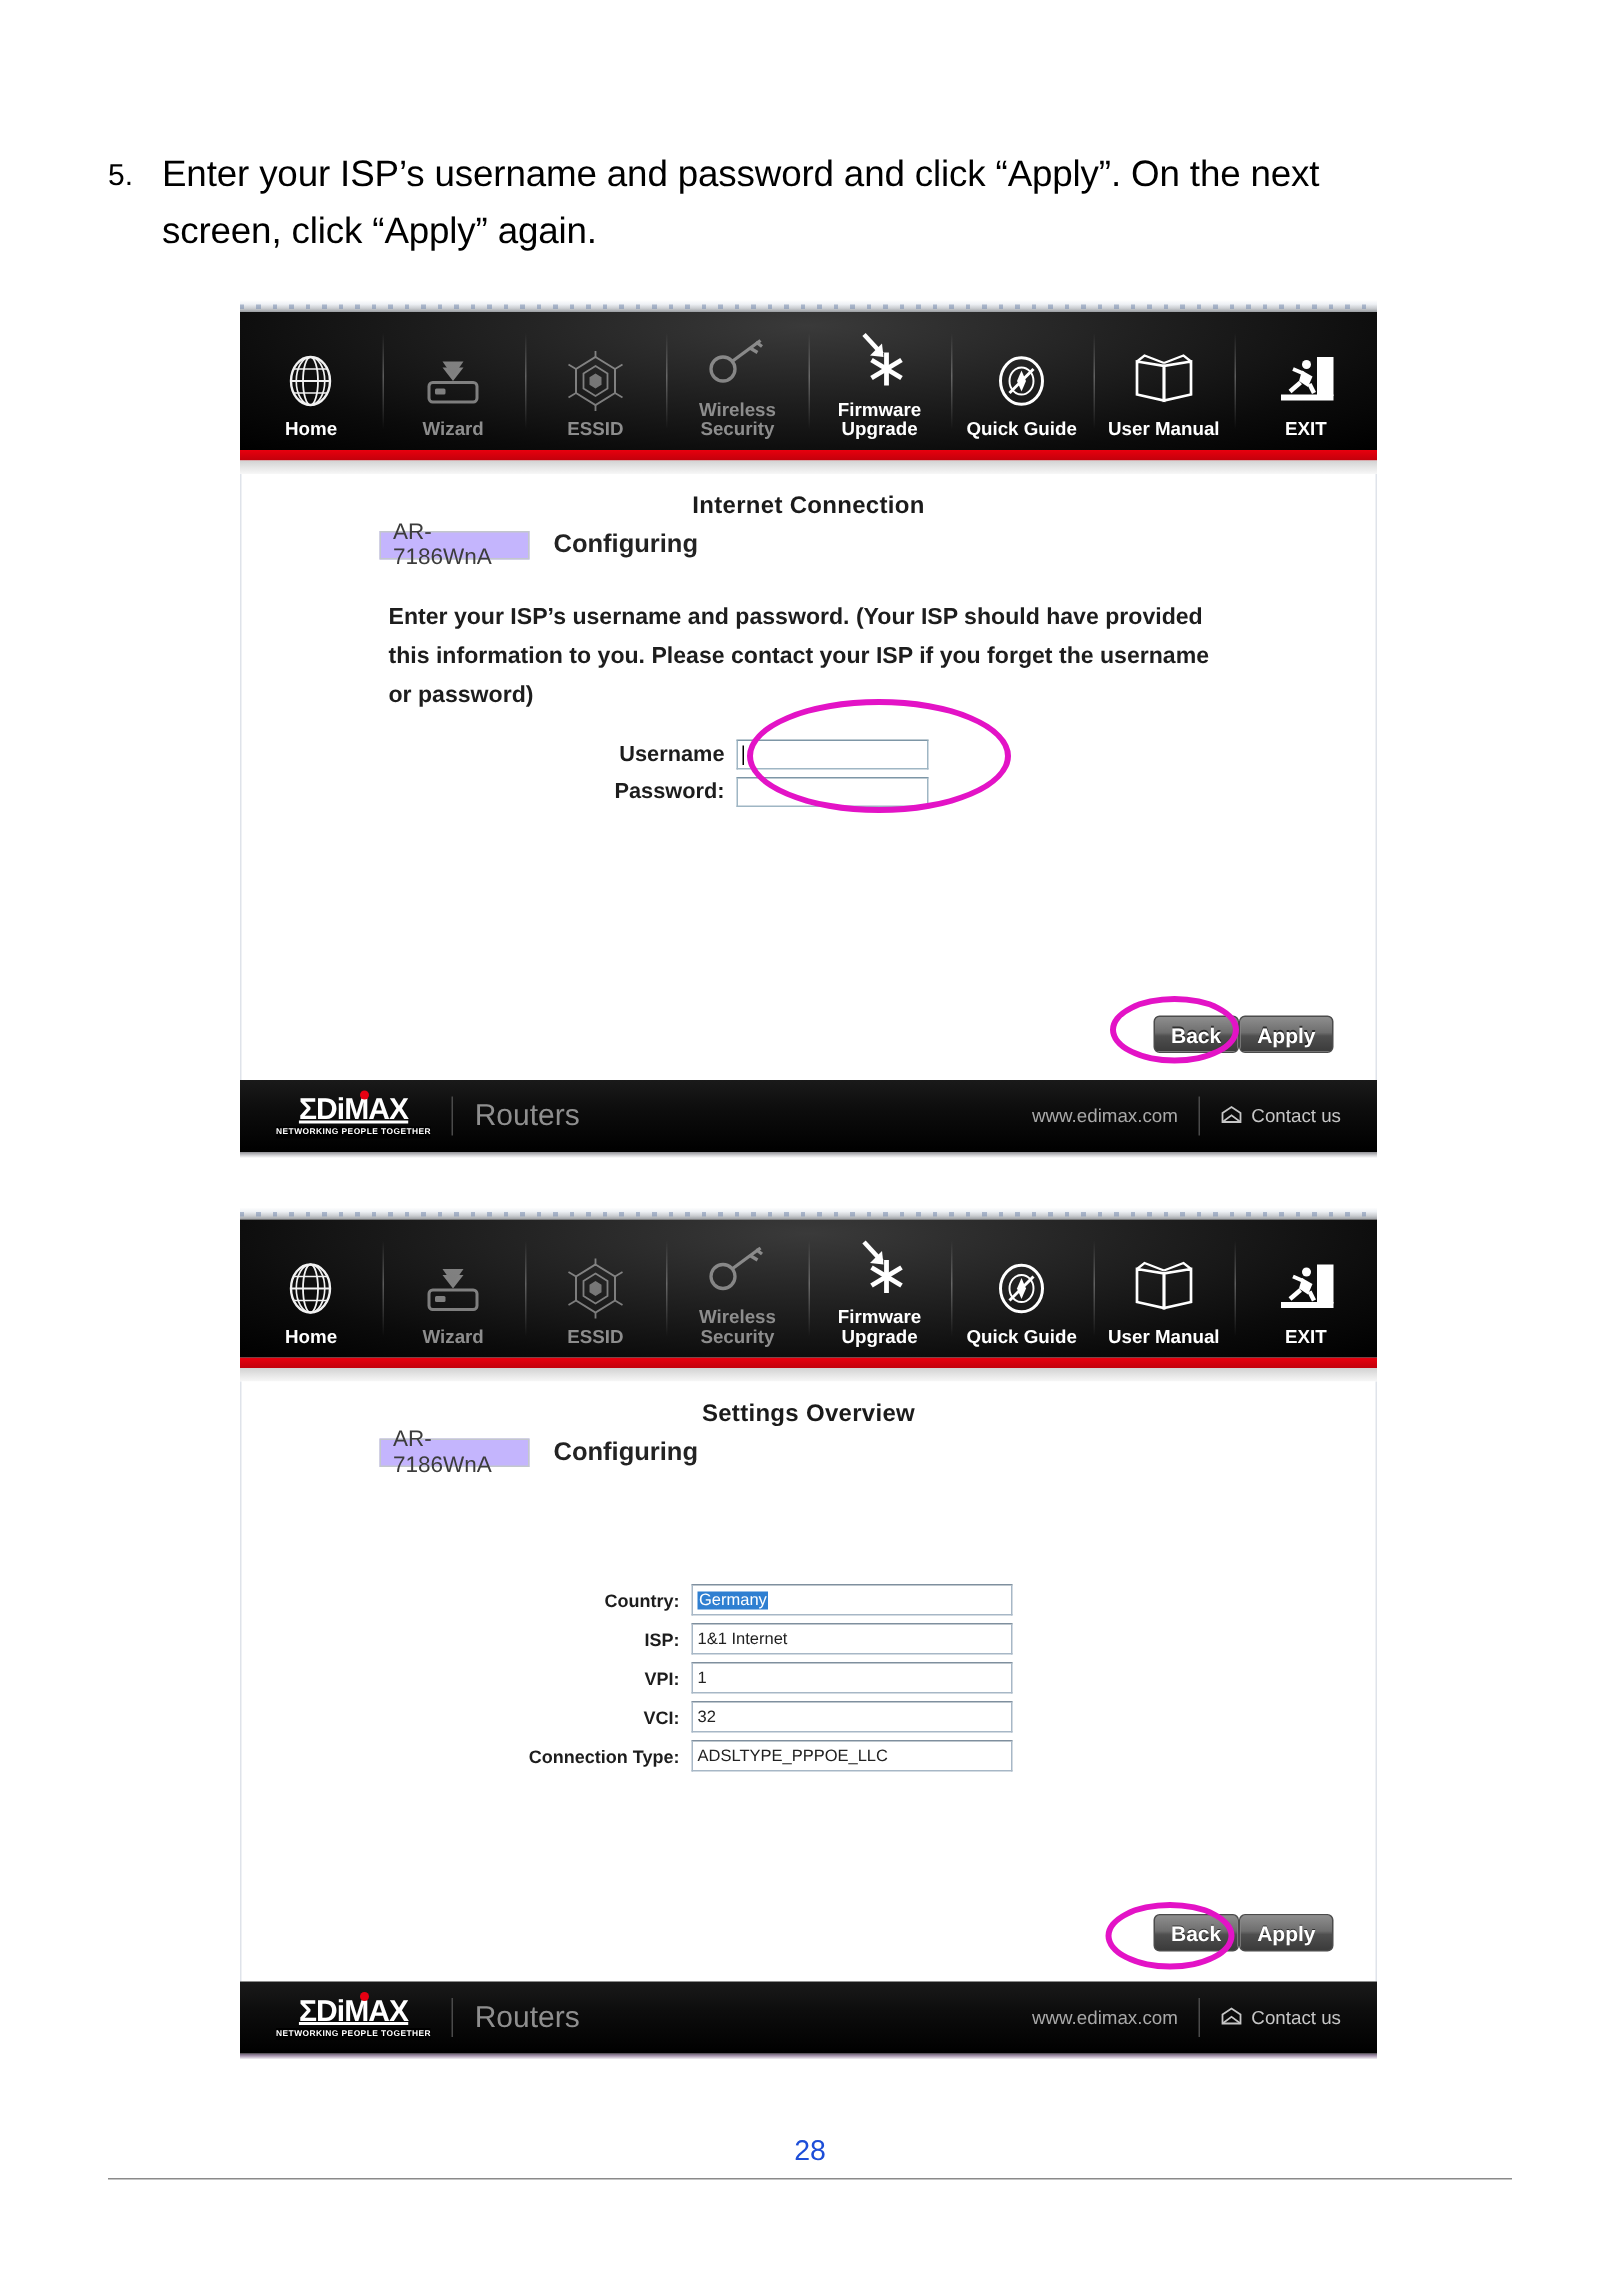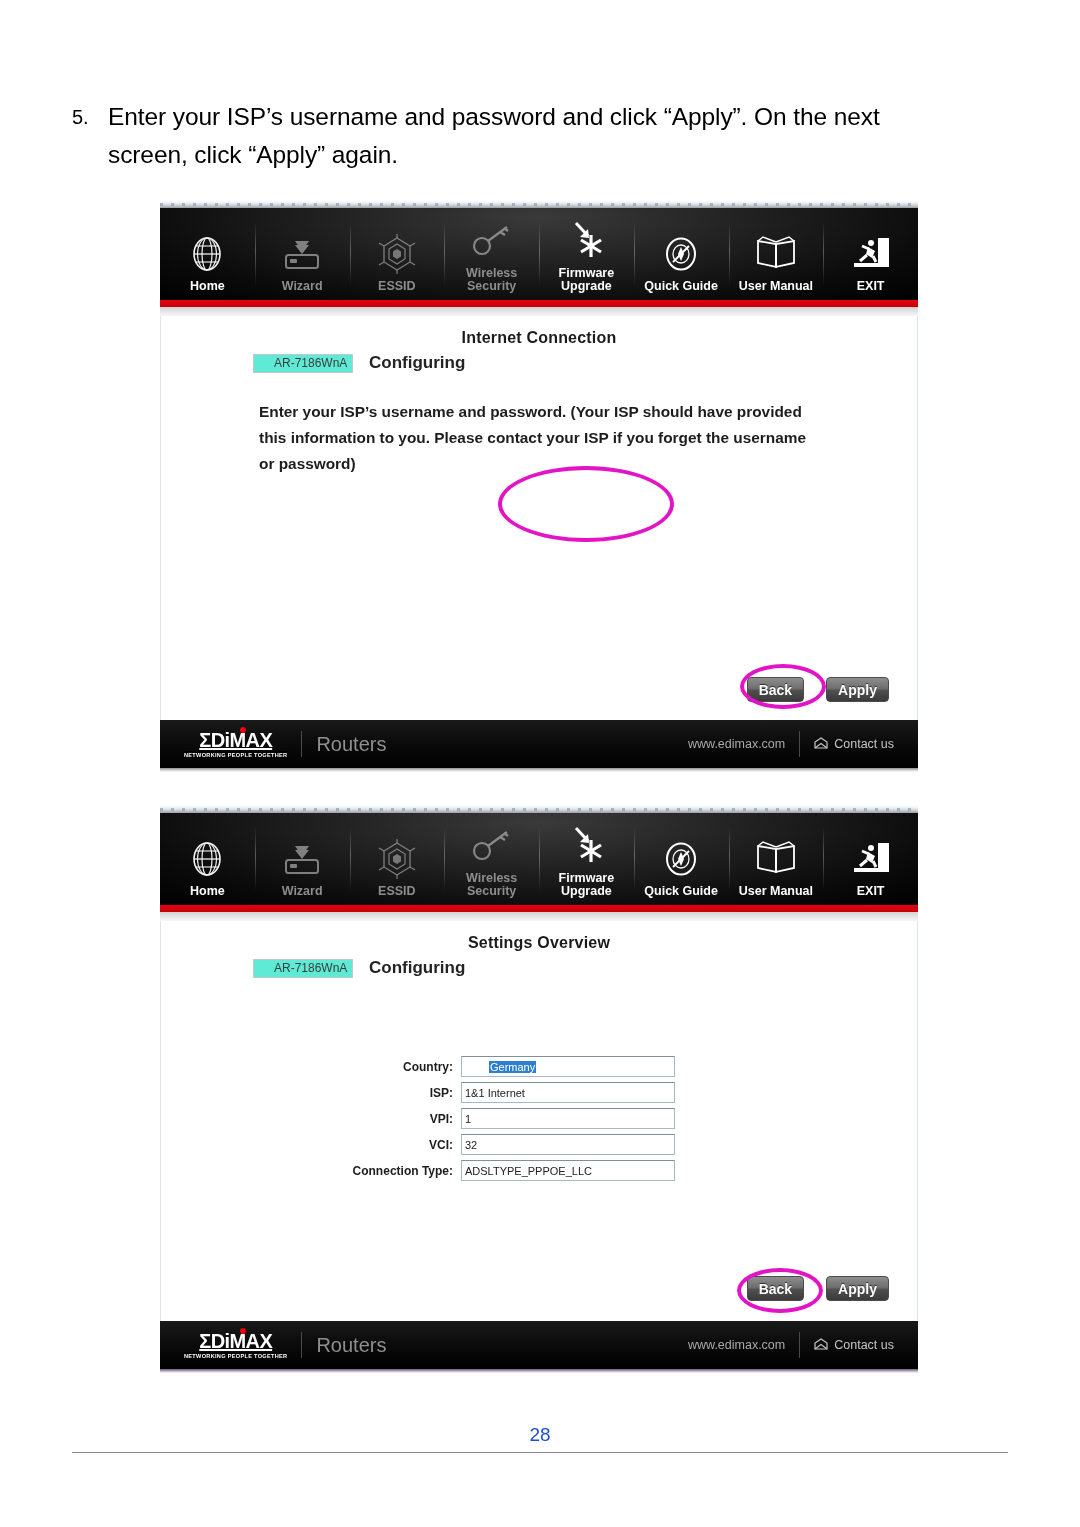--- a/index.html
+++ b/index.html
@@ -139,26 +139,26 @@
   }
   .status-row {
     display: flex;
     align-items: center;
     margin: 6px 0 0 92px;
   }
   .model-box {
     width: 100px;
     height: 19px;
     border: 1px solid #c3c7cc;
-    background: #5eead4;
-    font-size: 12px;
+    background: #c4b5fd;
+    font-size: 15px;
     color: #3c3c3c;
     display: flex;
     align-items: center;
-    padding-left: 20px;
+    padding-left: 8px;
     box-sizing: border-box;
   }
   .status-label {
     font-size: 17px;
     font-weight: bold;
     color: #232323;
     margin-left: 16px;
   }
 
   .body-copy {
@@ -213,30 +213,28 @@
   .form-row.wide .form-input {
     width: 214px;
     height: 21px;
     border: 1px solid #a7b7c6;
     border-top: 1px solid #7f8f9e;
   }
   .sel-text {
     background: #2f7fd1;
     color: #ffffff;
     padding: 0 1px;
-    margin-left: 24px;
   }
 
   
   .btn-row {
     position: absolute;
     right: 28px;
     display: flex;
     align-items: center;
-    gap: 22px;
   }
   #shot-internet .btn-row { bottom: 18px; }
   #shot-settings  .btn-row { bottom: 20px; }
   .btn {
     min-width: 54px;
     height: 25px;
     padding: 0 11px;
     border: 1px solid #4b4b4b;
     border-radius: 4px;
     background: linear-gradient(to bottom, #8e8e8e 0%, #6e6e6e 45%, #4f4f4f 55%, #3b3b3b 100%);
@@ -494,20 +492,32 @@
       <div class="model-box">AR-7186WnA</div>
       <div class="status-label">Configuring</div>
     </div>
 
     <div class="body-copy">
       <div>Enter your ISP’s username and password. (Your ISP should have provided</div>
       <div>this information to you. Please contact your ISP if you forget the username</div>
       <div>or password)</div>
     </div>
 
+    <div class="form-area">
+      <div class="form-row">
+        <div class="form-label">Username</div>
+        <div class="form-input">
+          <span class="caret"></span>
+        </div>
+      </div>
+      <div class="form-row">
+        <div class="form-label">Password:</div>
+        <div class="form-input"></div>
+      </div>
+    </div>
 
     <div class="btn-row">
       <div class="btn">Back</div>
       <div class="btn">Apply</div>
     </div>
   </div>
 
   <div class="footer">
     <div class="brand">
       <div class="brand-dot"></div>

